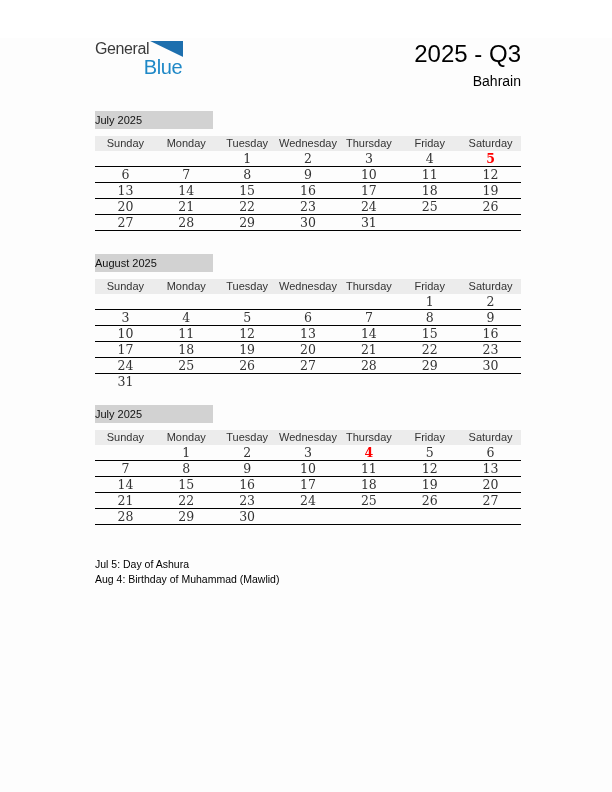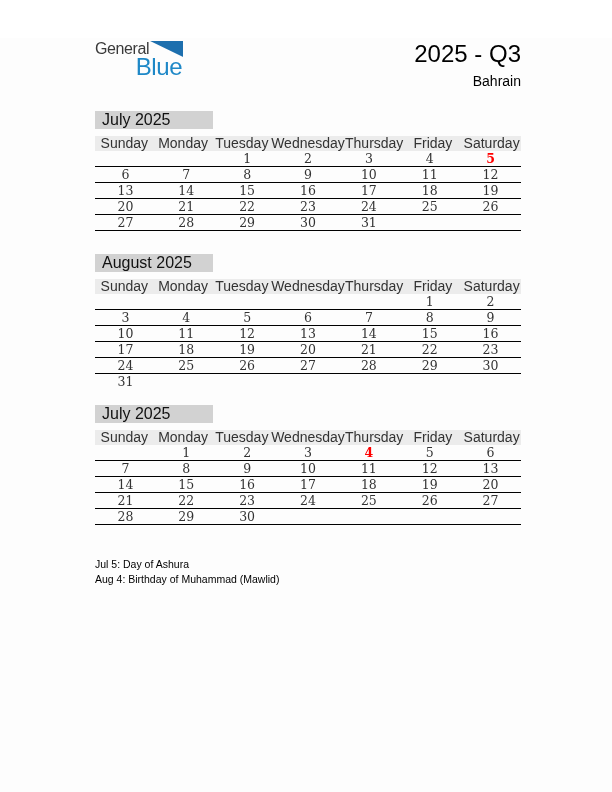--- a/index.html
+++ b/index.html
@@ -17,35 +17,35 @@
 
   
   .header{display:flex;justify-content:space-between;align-items:flex-start;
           margin:38px 91px 0 95px;height:56px;}
   .logo{display:inline-block;}
   .logo-line1{display:flex;align-items:flex-start;}
   .logo-general{font-size:16px;letter-spacing:-0.4px;color:#3a3a3a;line-height:22px;text-align:center;}
   .logo-triangle{width:33px;height:16px;margin-left:1px;margin-top:3px;
           background:var(--logo-triangle);
           clip-path:polygon(0 0,100% 0,100% 100%);}
-  .logo-blue{font-size:24px;letter-spacing:-0.4px;color:var(--logo-blue);
+  .logo-blue{font-size:20px;letter-spacing:-0.4px;color:var(--logo-blue);
           text-align:right;margin-top:-4px;line-height:22px;padding-right:1px;}
   .title-block{text-align:right;}
   .title{font-size:24px;line-height:32px;color:#000;}
   .subtitle{font-size:14px;line-height:21px;color:#000;margin-top:1px;}
 
   
   #months{margin:17px 91px 0 95px;}
   .month{margin-bottom:23px;}
   .month:nth-of-type(2){margin-bottom:15px;}
   .month-title{width:118px;height:18px;line-height:18px;background:var(--month-title-bg);
-          font-size:16px;color:#111;padding-left:7px;margin-bottom:7px;}
+          font-size:11px;color:#111;padding-left:0;margin-bottom:7px;}
   .week-header{display:grid;grid-template-columns:repeat(7,1fr);height:15px;
           background:var(--weekday-bg);}
-  .weekday{font-size:14px;line-height:15px;color:#333;text-align:center;}
+  .weekday{font-size:11px;line-height:15px;color:#333;text-align:center;}
   .day-row{display:grid;grid-template-columns:repeat(7,1fr);height:16px;
           border-bottom:1.5px solid #000;}
   .day-row.no-border{border-bottom:none;}
   .day{font-family:"DejaVu Serif",serif;font-size:12.5px;line-height:16.5px;
           color:var(--day);text-align:center;}
   .day.red{color:var(--red);font-weight:bold;}
 
   
   .footer{margin:32px 91px 8px 95px;}
   .note{font-size:10.5px;line-height:15px;color:#000;}

